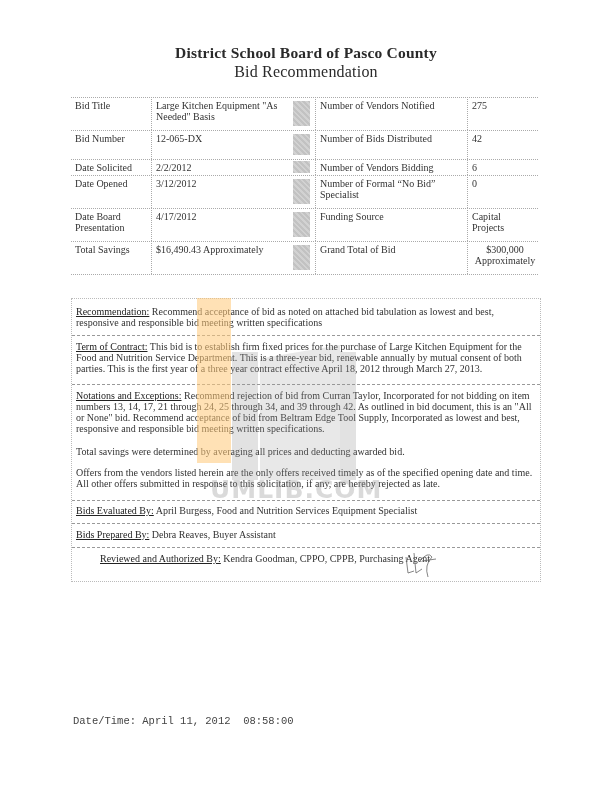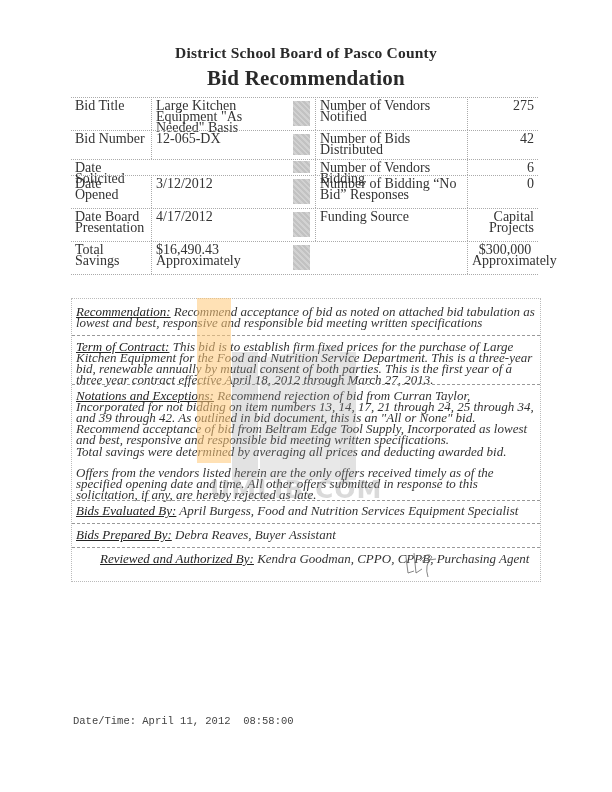--- a/index.html
+++ b/index.html
@@ -1,35 +1,35 @@
 <!DOCTYPE html>
 <html><head>
 <meta charset="utf-8">
 <style>
   html, body { margin: 0; padding: 0; background: #ffffff; }
   body { width: 612px; height: 792px; position: relative; overflow: hidden;
          font-family: "Liberation Serif", "DejaVu Serif", serif; color: #222; }
   .header { position: absolute; top: 43px; left: 0; width: 612px; text-align: center; }
   .header .l1 { font-size: 15.5px; font-weight: bold; color: #2a2a2a; letter-spacing: 0.2px; line-height: 19px; }
-  .header .l2 { font-size: 21px; font-weight: bold; color: #2a2a2a; letter-spacing: 0.2px; line-height: 19px; margin-top: 7px; }
+  .header .l2 { font-size: 16px; font-weight: normal; color: #2a2a2a; letter-spacing: 0.2px; line-height: 19px; }
 
-  .info { position: absolute; top: 97px; left: 71px; width: 467px; height: 177px; font-size: 14px; color: #333; }
+  .info { position: absolute; top: 97px; left: 71px; width: 467px; height: 177px; font-size: 10px; color: #333; }
   .info .row { position: absolute; left: 0; width: 467px; }
   .cell { position: absolute; top: 0; height: 100%; box-sizing: border-box; padding: 3px 4px 0 4px; line-height: 11px; }
   .c-label { left: 0; width: 80px; }
   .c-value { left: 80px; width: 140px; border-left: 1px dotted #aaa; }
   .c-shade { left: 222px; width: 17px; background: #c8c8c8; top: 4px; height: calc(100% - 8px); padding:0;
              background-image: repeating-linear-gradient(45deg, #c2c2c2 0 2px, #d2d2d2 2px 4px); }
   .c-label2 { left: 244px; width: 152px; border-left: 1px dotted #aaa; }
-  .c-value2 { left: 396px; width: 71px; border-left: 1px dotted #aaa; text-align: right; }
+  .c-value2 { left: 396px; width: 71px; border-left: 1px dotted #aaa; }
   .c-value2.center { text-align: center; padding-right: 0; }
   .hline { position: absolute; left: 0; width: 467px; border-top: 1px dotted #aaa; height: 0; }
 
   .box { position: absolute; top: 298px; left: 71px; width: 470px; height: 284px;
-         border: 1px dotted #bbb; box-sizing: border-box; font-size: 13px; line-height: 11px; color: #333; font-style: italic; }
+         border: 1px dotted #bbb; box-sizing: border-box; font-size: 10px; line-height: 11px; color: #333; }
   .para { position: absolute; left: 4px; width: 462px; }
   .lbl { text-decoration: underline; color: #222; }
   .sep { position: absolute; left: 0; width: 468px; border-top: 1px dashed #999; height: 0; }
   .sig { position: absolute; left: 330px; top: 248px; }
 
   .footer { position: absolute; top: 715px; left: 73px; font-family: "Liberation Mono", "DejaVu Sans Mono", monospace;
             font-size: 10.5px; color: #444; }
 
   .wm { position: absolute; pointer-events: none; }
   .wm-orange { left: 197px; top: 298px; width: 34px; height: 165px; background: rgba(255,200,120,0.55); }
@@ -64,48 +64,50 @@
     <div class="cell c-label">Bid Number</div>
     <div class="cell c-value">12-065-DX</div>
     <div class="cell c-shade"></div>
     <div class="cell c-label2">Number of Bids Distributed</div>
     <div class="cell c-value2">42</div>
   </div>
   <div class="hline" style="top:62px"></div>
 
   <div class="row" style="top:62px; height:16px;">
     <div class="cell c-label">Date Solicited</div>
+    <div class="cell c-value">2/2/2012</div>
     <div class="cell c-shade" style="top:2px; height:12px;"></div>
     <div class="cell c-label2">Number of Vendors Bidding</div>
     <div class="cell c-value2">6</div>
   </div>
   <div class="hline" style="top:78px"></div>
 
   <div class="row" style="top:78px; height:33px;">
     <div class="cell c-label">Date Opened</div>
     <div class="cell c-value">3/12/2012</div>
     <div class="cell c-shade"></div>
-    <div class="cell c-label2">Number of Bidding “No Bid” Responses</div>
+    <div class="cell c-label2">Number of Formal “No Bid” Specialist</div>
     <div class="cell c-value2">0</div>
   </div>
   <div class="hline" style="top:111px"></div>
 
   <div class="row" style="top:111px; height:33px;">
     <div class="cell c-label">Date Board Presentation</div>
     <div class="cell c-value">4/17/2012</div>
     <div class="cell c-shade"></div>
     <div class="cell c-value2">Capital Projects</div>
     <div class="cell c-label2">Funding Source</div>
   </div>
   <div class="hline" style="top:144px"></div>
 
   <div class="row" style="top:144px; height:33px;">
     <div class="cell c-label">Total Savings</div>
     <div class="cell c-value">$16,490.43 Approximately</div>
     <div class="cell c-shade"></div>
+    <div class="cell c-label2">Grand Total of Bid</div>
     <div class="cell c-value2 center">$300,000 Approximately</div>
   </div>
   <div class="hline" style="top:177px"></div>
 </div>
 
 <div class="box">
   <div class="para" style="top:7px;">
     <span class="lbl">Recommendation:</span><span> Recommend acceptance of bid as noted on attached bid tabulation as lowest and best, responsive and responsible bid meeting written specifications</span>
   </div>
   <div class="sep" style="top:36px;"></div>

